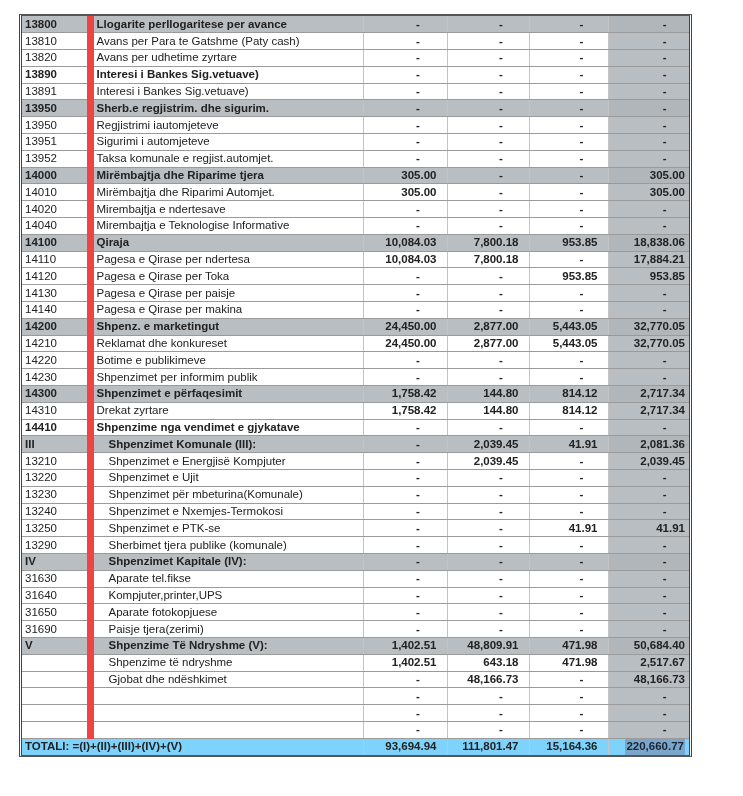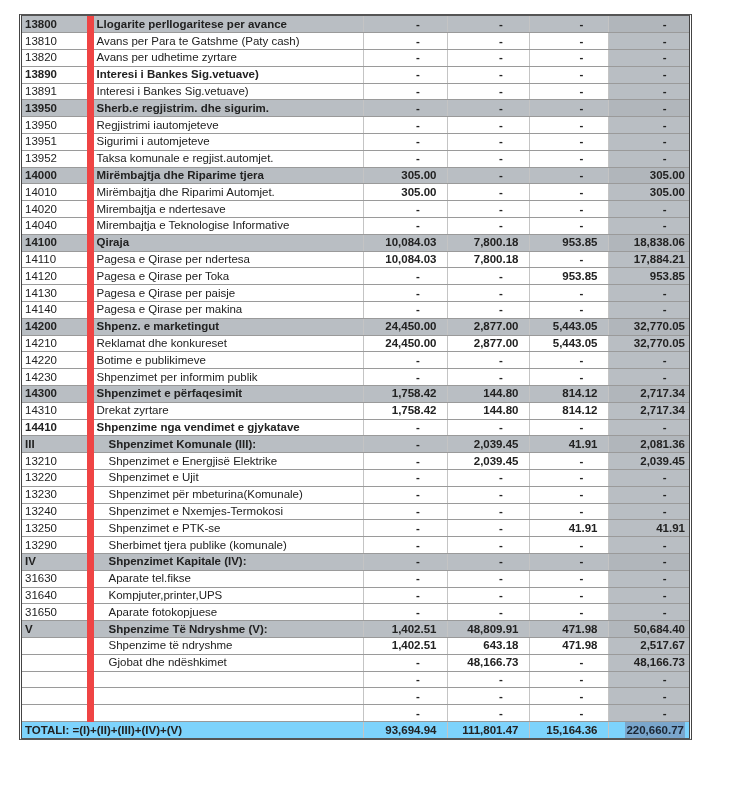--- a/index.html
+++ b/index.html
@@ -235,21 +235,21 @@
         <tr class="hdr">
           <td class="code">III</td>
           <td class="desc indent">Shpenzimet  Komunale (III):</td>
           <td class="num n1 dash">-</td>
           <td class="num n2">2,039.45</td>
           <td class="num n3">41.91</td>
           <td class="num n4">2,081.36</td>
         </tr>
         <tr>
           <td class="code">13210</td>
-          <td class="desc indent">Shpenzimet e Energjisë Elektrike</td>
+          <td class="desc indent">Shpenzimet e Energjisë Kompjuter</td>
           <td class="num n1 dash">-</td>
           <td class="num n2">2,039.45</td>
           <td class="num n3 dash">-</td>
           <td class="num n4">2,039.45</td>
         </tr>
         <tr>
           <td class="code">13220</td>
           <td class="desc indent">Shpenzimet e Ujit</td>
           <td class="num n1 dash">-</td>
           <td class="num n2 dash">-</td>
@@ -308,20 +308,28 @@
           <td class="code">31640</td>
           <td class="desc indent">Kompjuter,printer,UPS</td>
           <td class="num n1 dash">-</td>
           <td class="num n2 dash">-</td>
           <td class="num n3 dash">-</td>
           <td class="num n4 dash">-</td>
         </tr>
         <tr>
           <td class="code">31650</td>
           <td class="desc indent">Aparate fotokopjuese</td>
+          <td class="num n1 dash">-</td>
+          <td class="num n2 dash">-</td>
+          <td class="num n3 dash">-</td>
+          <td class="num n4 dash">-</td>
+        </tr>
+        <tr>
+          <td class="code">31690</td>
+          <td class="desc indent">Paisje tjera(zerimi)</td>
           <td class="num n1 dash">-</td>
           <td class="num n2 dash">-</td>
           <td class="num n3 dash">-</td>
           <td class="num n4 dash">-</td>
         </tr>
         <tr class="hdr">
           <td class="code">V</td>
           <td class="desc indent">Shpenzime Të Ndryshme (V):</td>
           <td class="num n1">1,402.51</td>
           <td class="num n2">48,809.91</td>

